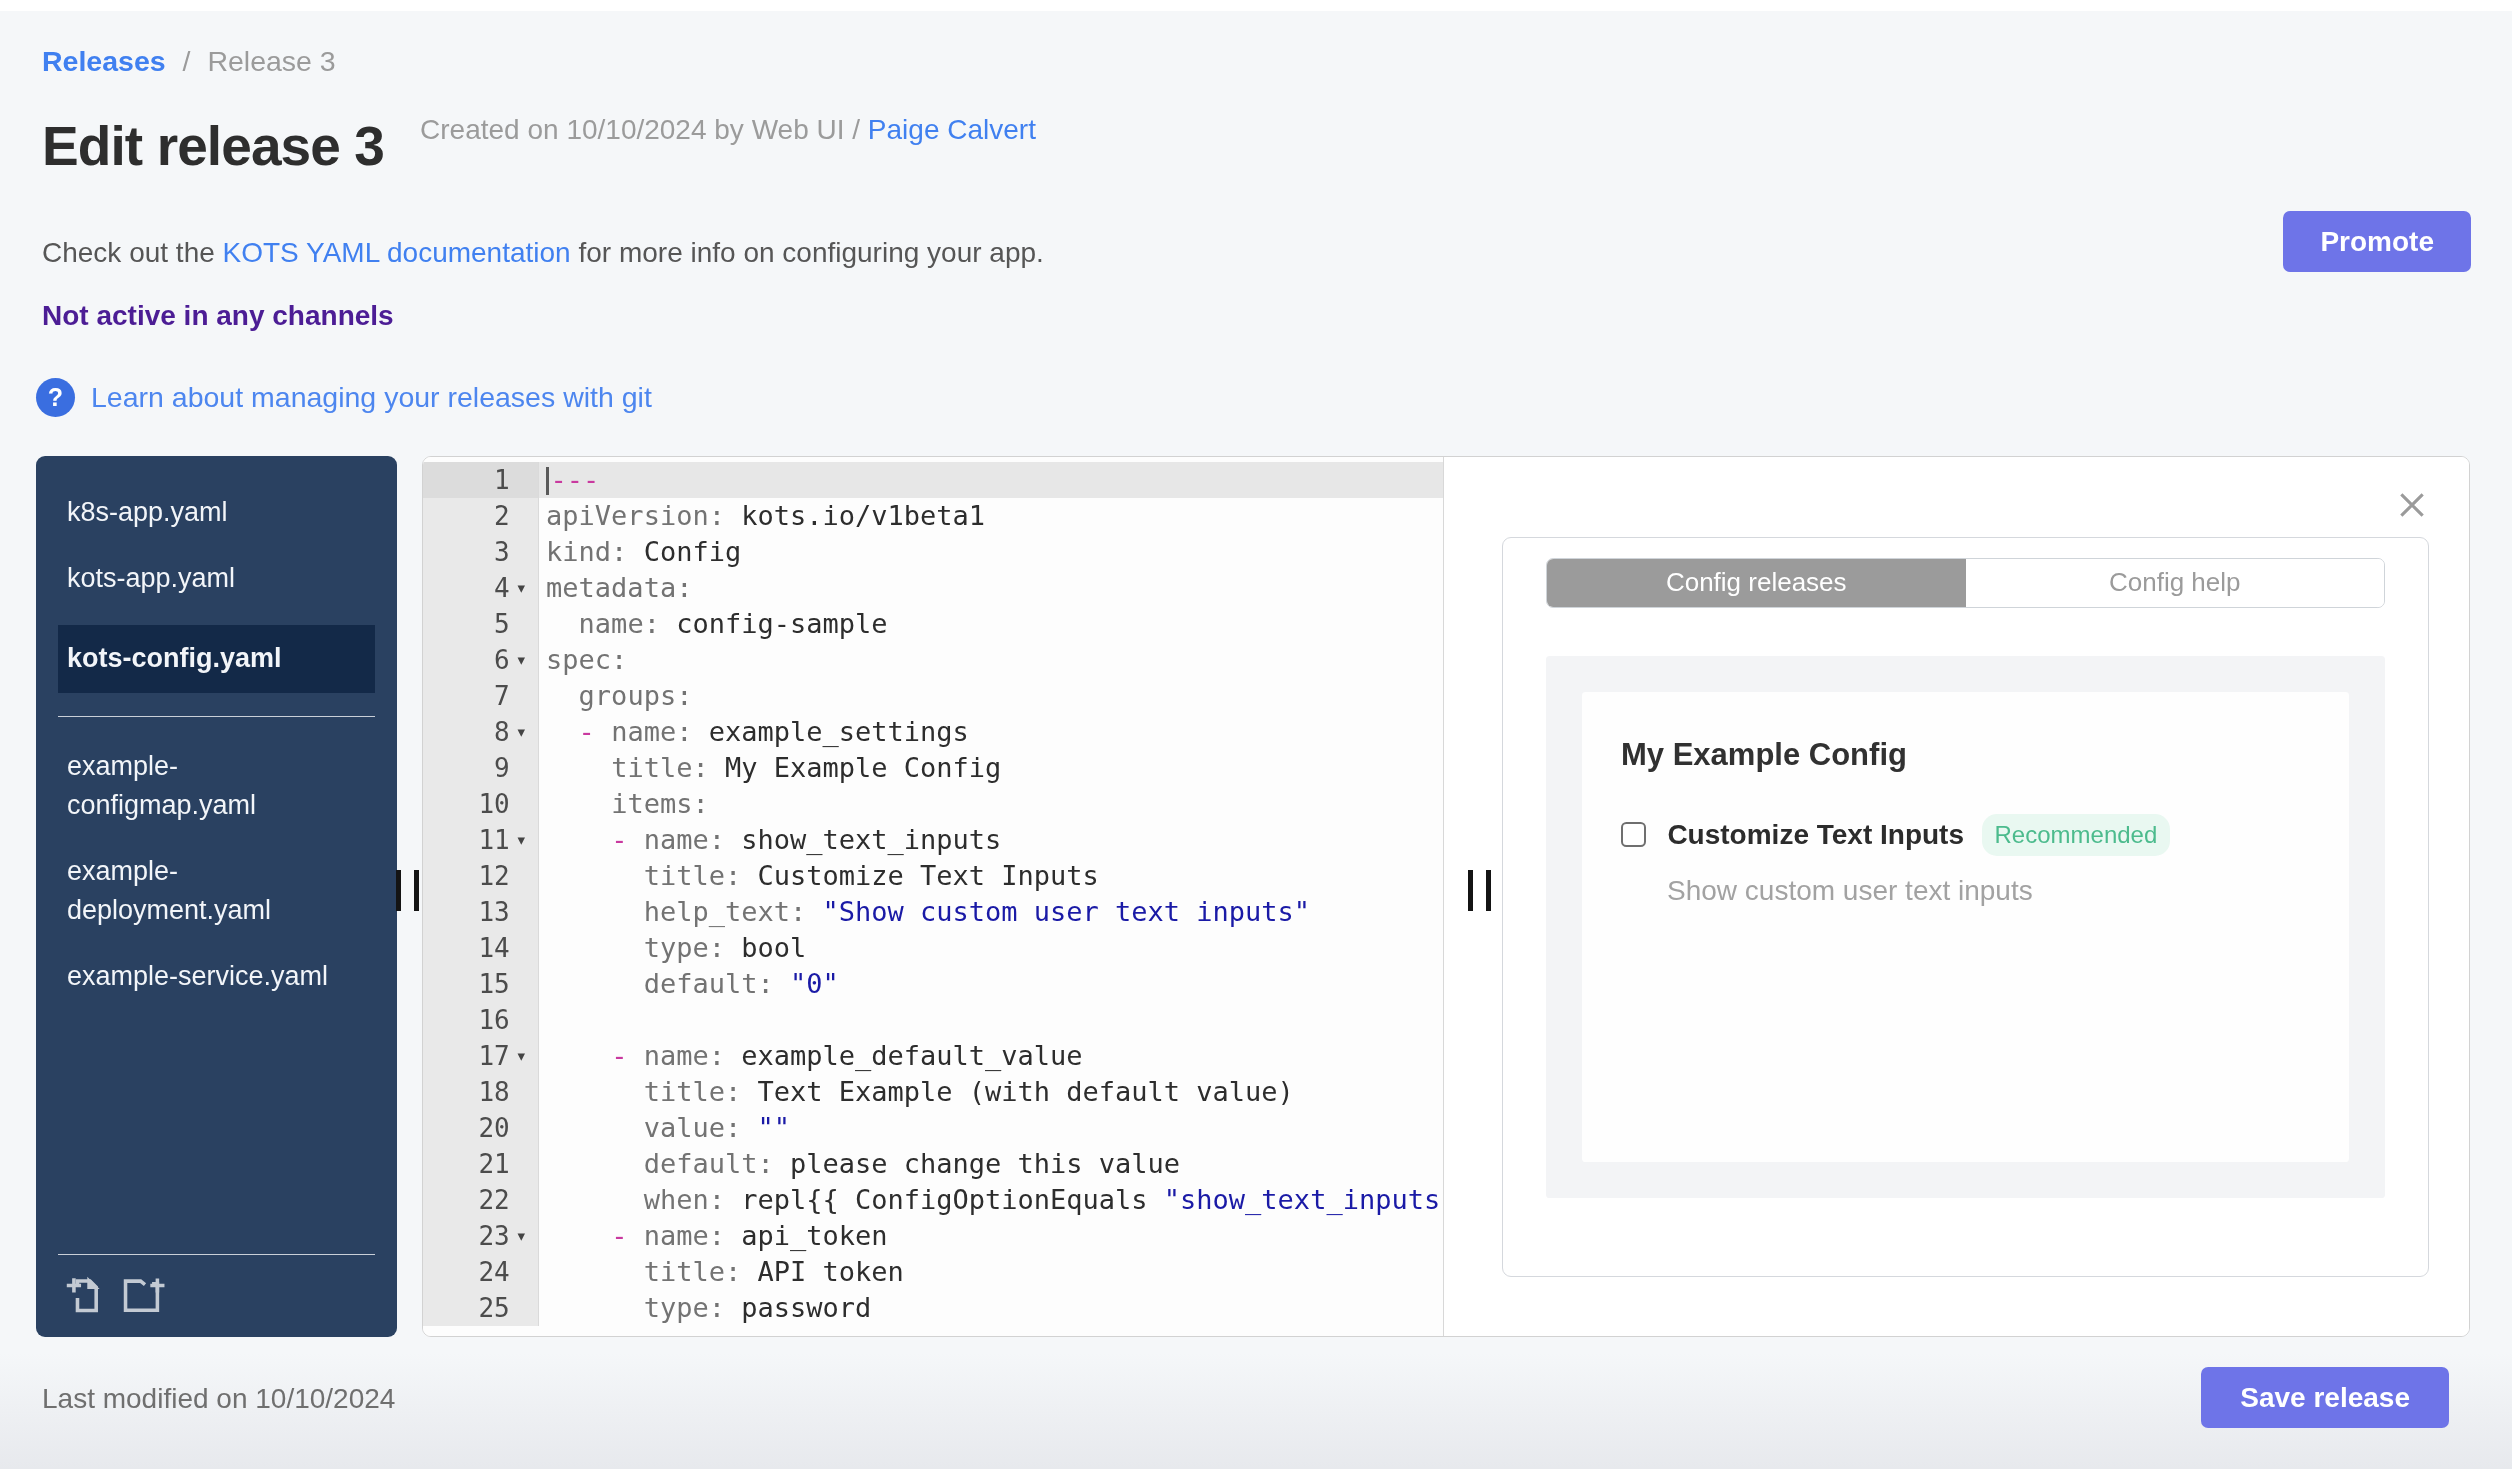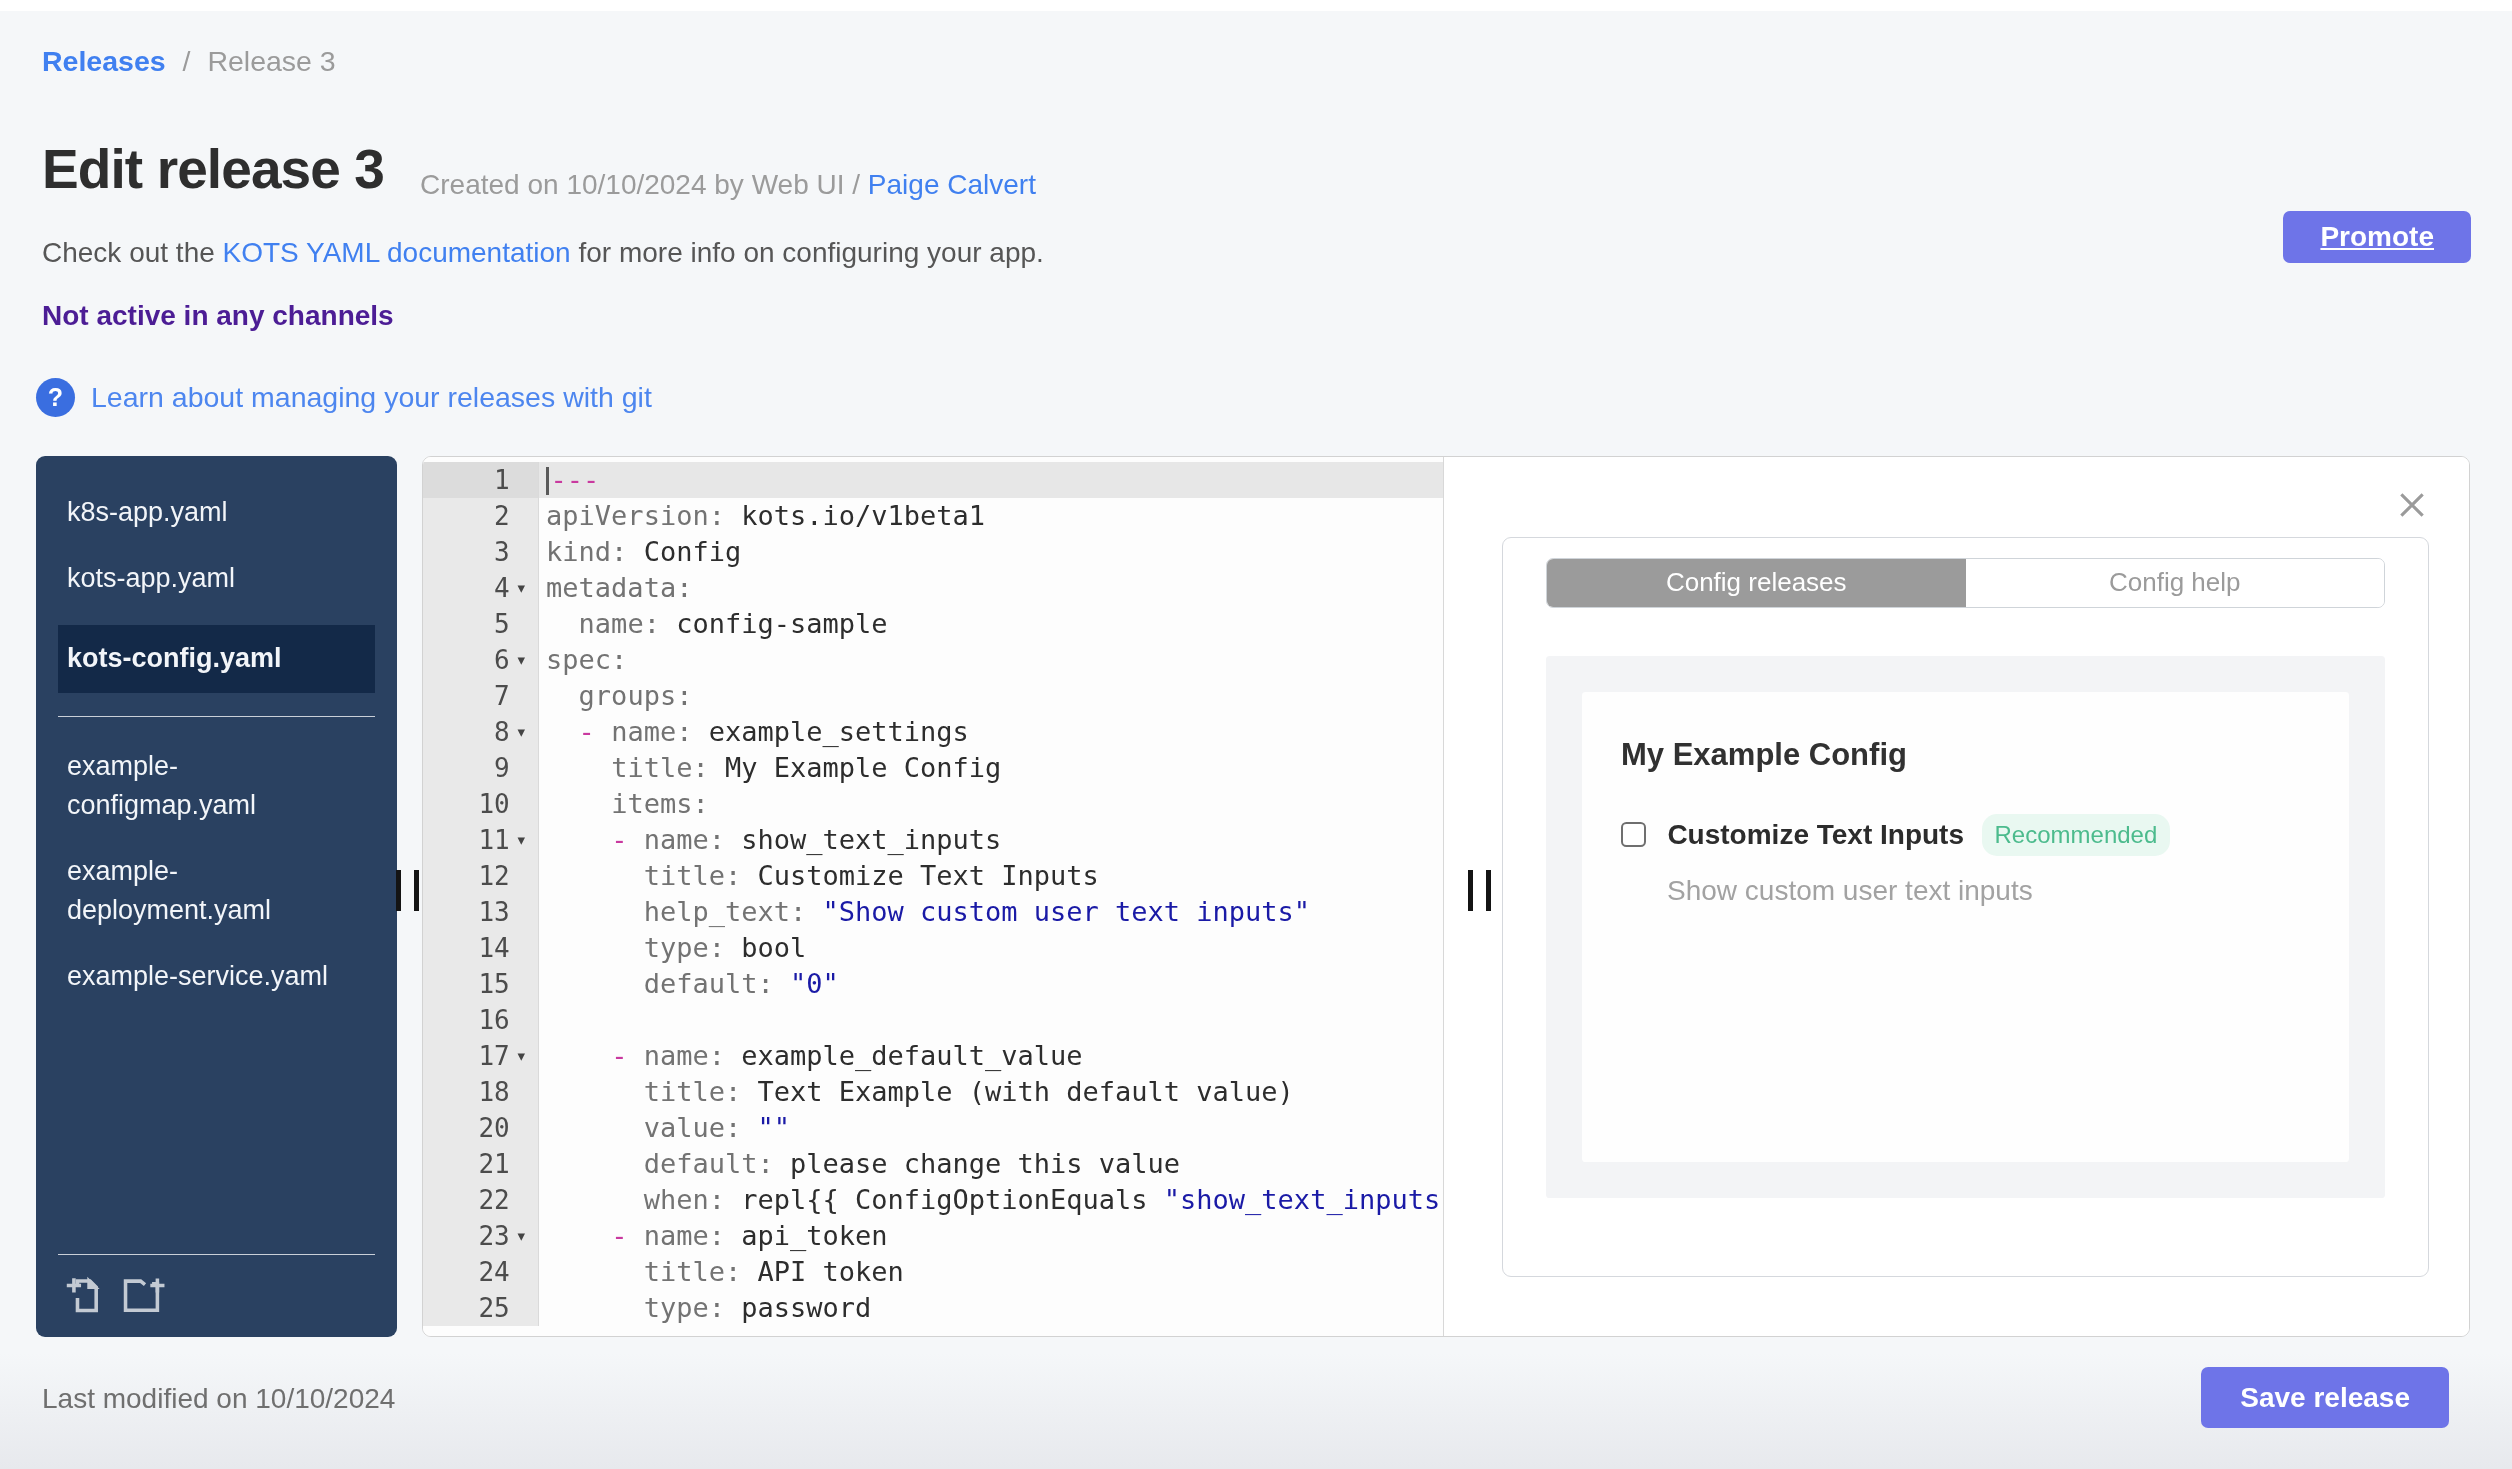--- a/index.html
+++ b/index.html
@@ -9,39 +9,39 @@
     background:#f5f7f9; font-family:"Liberation Sans", sans-serif; color:#323232;
   }
   .topstrip { position:absolute; left:0; top:0; width:100%; height:10.7px; background:#ffffff; }
 
   
   .breadcrumb { position:absolute; left:42px; top:45px; font-size:28.5px; }
   .breadcrumb a { color:#4080f0; text-decoration:none; font-weight:700; cursor:pointer; }
   .breadcrumb .sep, .breadcrumb .current { color:#9b9b9b; font-weight:400; }
   .breadcrumb .sep { margin:0 9px; }
 
-  .titlerow { position:absolute; left:42px; top:114px; display:flex; align-items:flex-end;margin-top:23px; }
+  .titlerow { position:absolute; left:42px; top:114px; display:flex; align-items:flex-start; }
   .titlerow h1 { font-size:55px; font-weight:700; color:#2e2e2e; letter-spacing:-0.9px; }
   .created { margin-left:36px; font-size:28px; color:#9b9b9b; }
   .created a { color:#4080f0; text-decoration:none; cursor:pointer; }
 
   .docsline { position:absolute; left:42px; top:237px; font-size:28px; color:#565656; }
   .docsline a { color:#4080f0; text-decoration:none; cursor:pointer; }
 
   .channelstatus { position:absolute; left:42px; top:300px; font-size:28px; color:#4c1d95;font-weight:bold; }
 
   .gitrow { position:absolute; left:36px; top:378px; display:flex; align-items:center; }
   .qicon { width:39px; height:39px; border-radius:50%; background:#3a6ee0; color:#fff;
            display:flex; align-items:center; justify-content:center; font-size:25px; font-weight:700; }
   .gitrow a { margin-left:16px; font-size:28.5px; color:#4d86ef; text-decoration:none; cursor:pointer; }
 
   .btn { display:inline-flex; align-items:center; justify-content:center;
          background:#6e74e8; color:#fff; font-weight:700; border:none; border-radius:7.1px;
          cursor:pointer; font-family:"Liberation Sans", sans-serif; }
-  .promote { position:absolute; right:41px; top:211px; height:52px; padding:0 37px; font-size:28px;text-decoration:underline; }
+  .promote { position:absolute; right:41px; top:211px; height:61px; padding:0 37px; font-size:28px; }
 
   
   .sidebar { position:absolute; left:36px; top:456px; width:361px; height:881px;
              background:#2a4161; border-radius:9px; padding:37px 0 0 0; display:flex; flex-direction:column; }
   .file-item { margin:0 22px 27px 22px; padding:0 9px 0 9px; color:#f2f5f9; font-size:27px;
                line-height:39px; cursor:pointer; overflow-wrap:anywhere; }
   .file-item.selected { background:#132948; font-weight:700; padding-top:14.3px; padding-bottom:14.3px; margin-bottom:19.6px; }
   .sb-divider { border:none; border-top:1.8px solid #c9cfd8; margin:3.6px 22px 30px 22px; }
   .sidebar-footer { margin-top:auto; padding-bottom:23px; }
   .sidebar-footer .sb-divider { margin-bottom:18px; }

